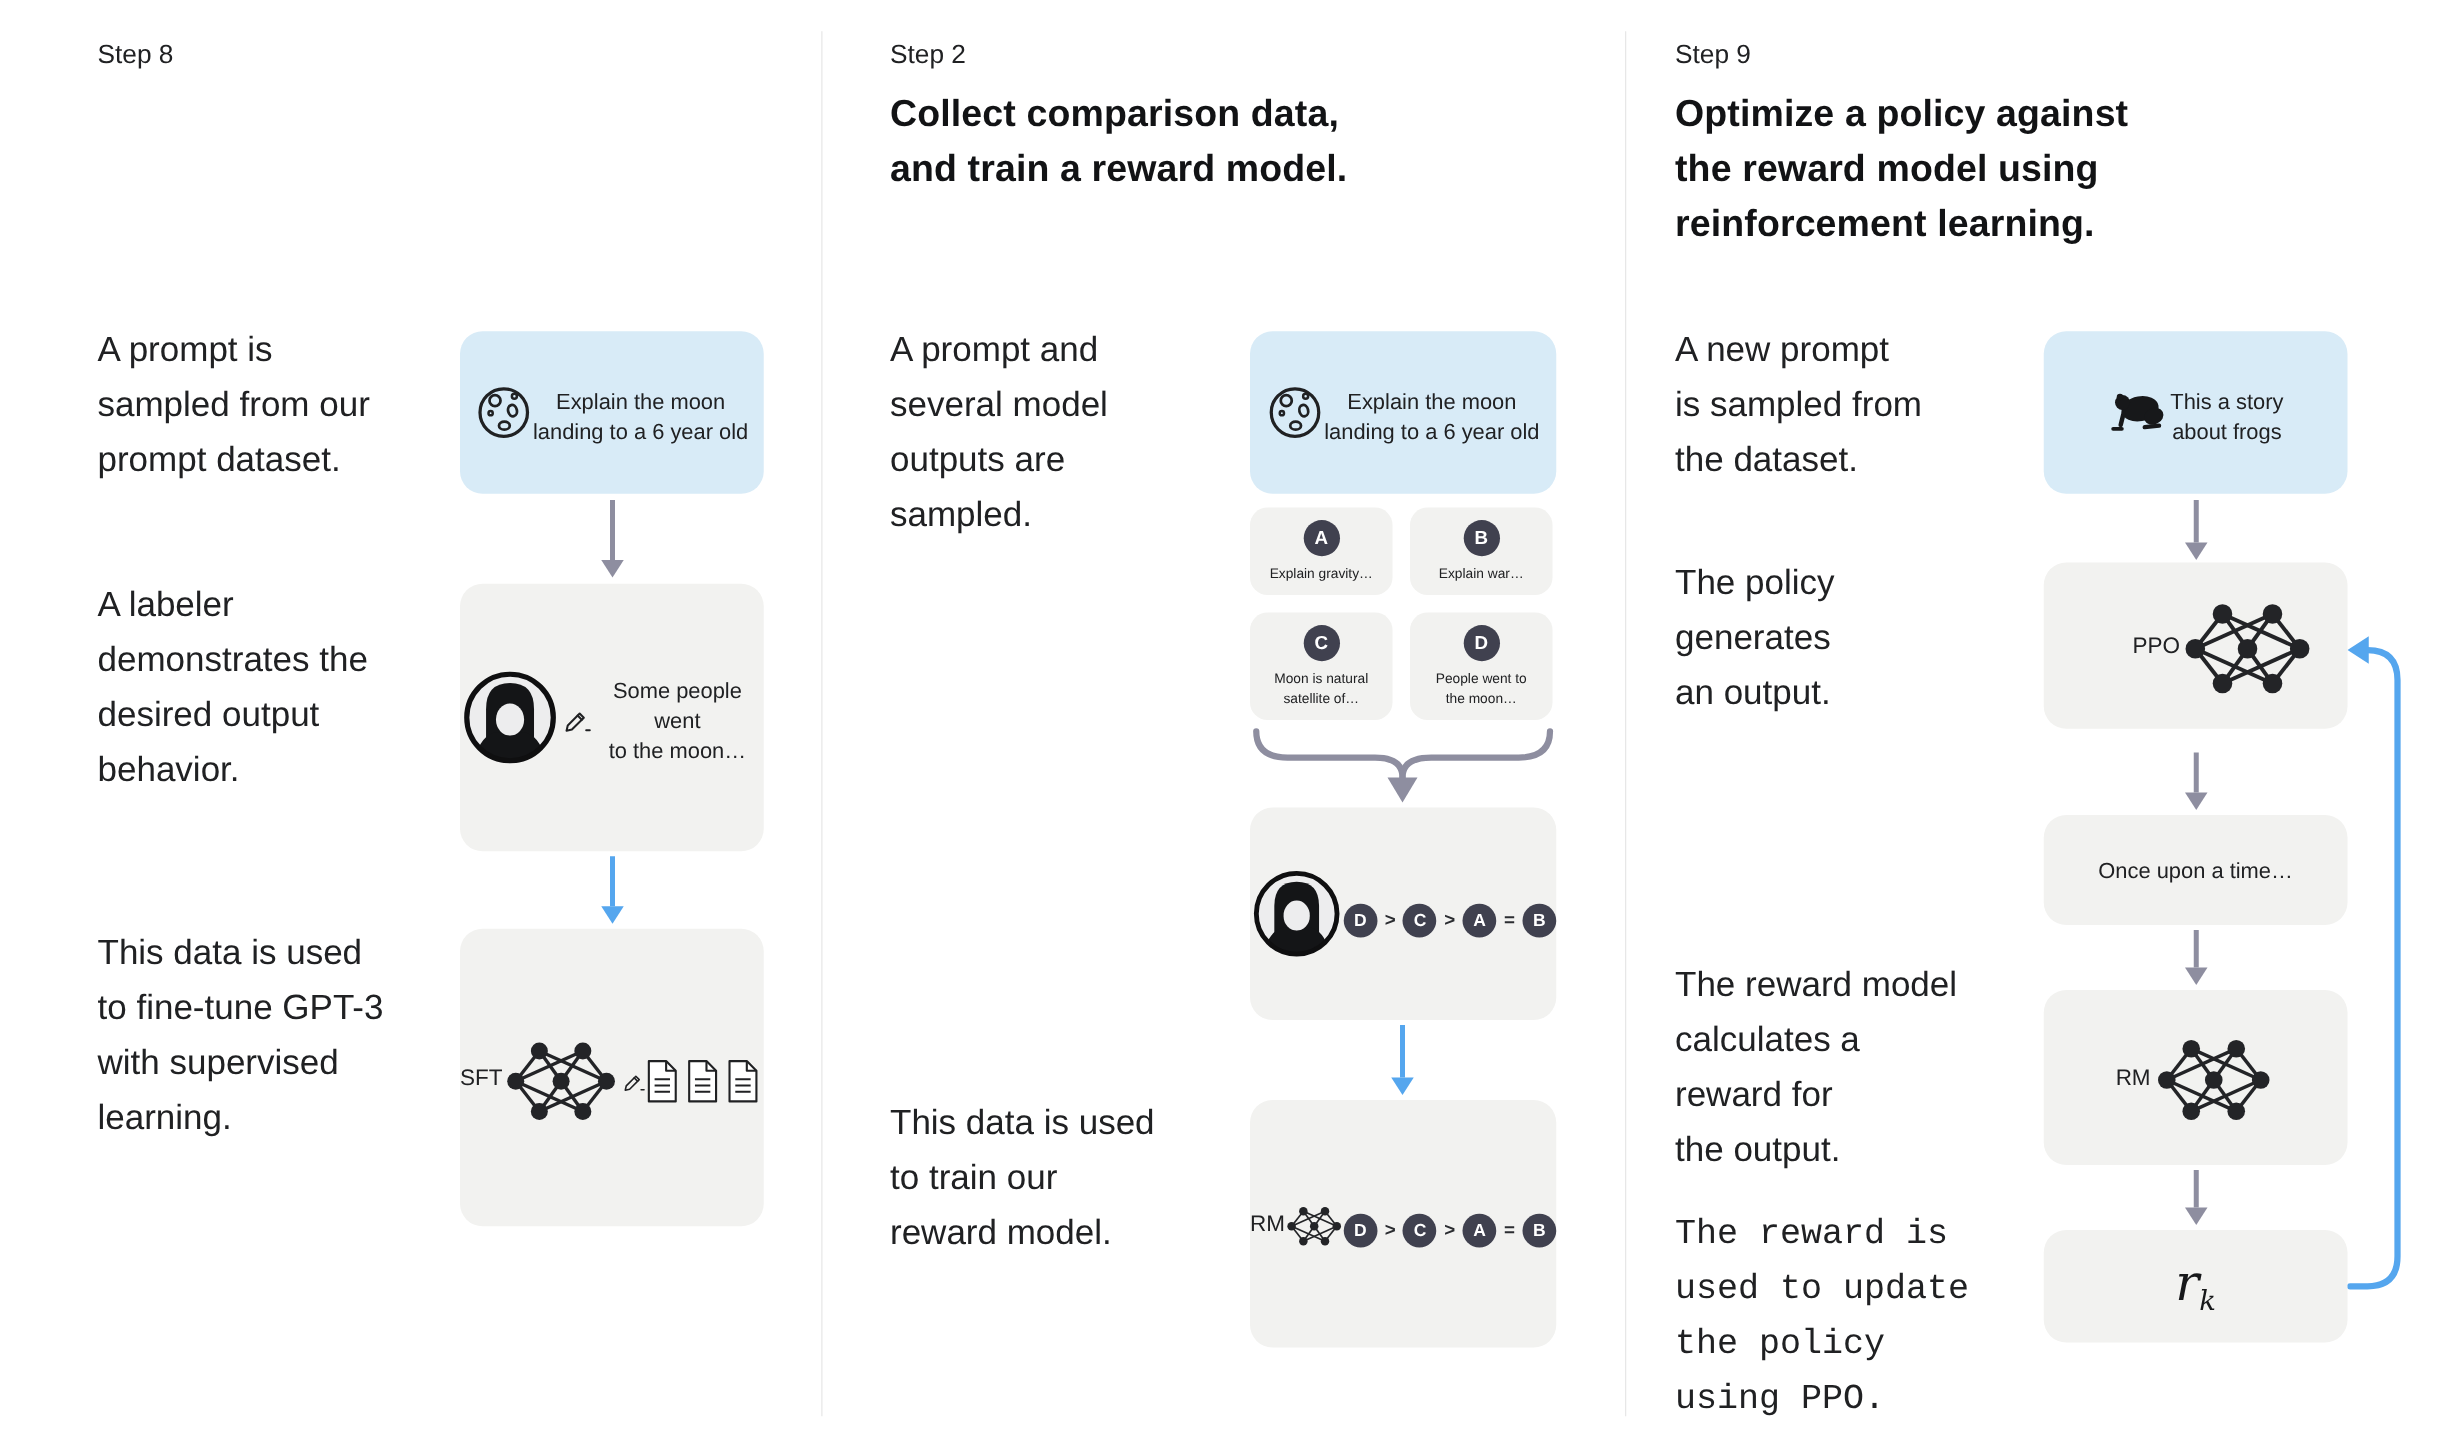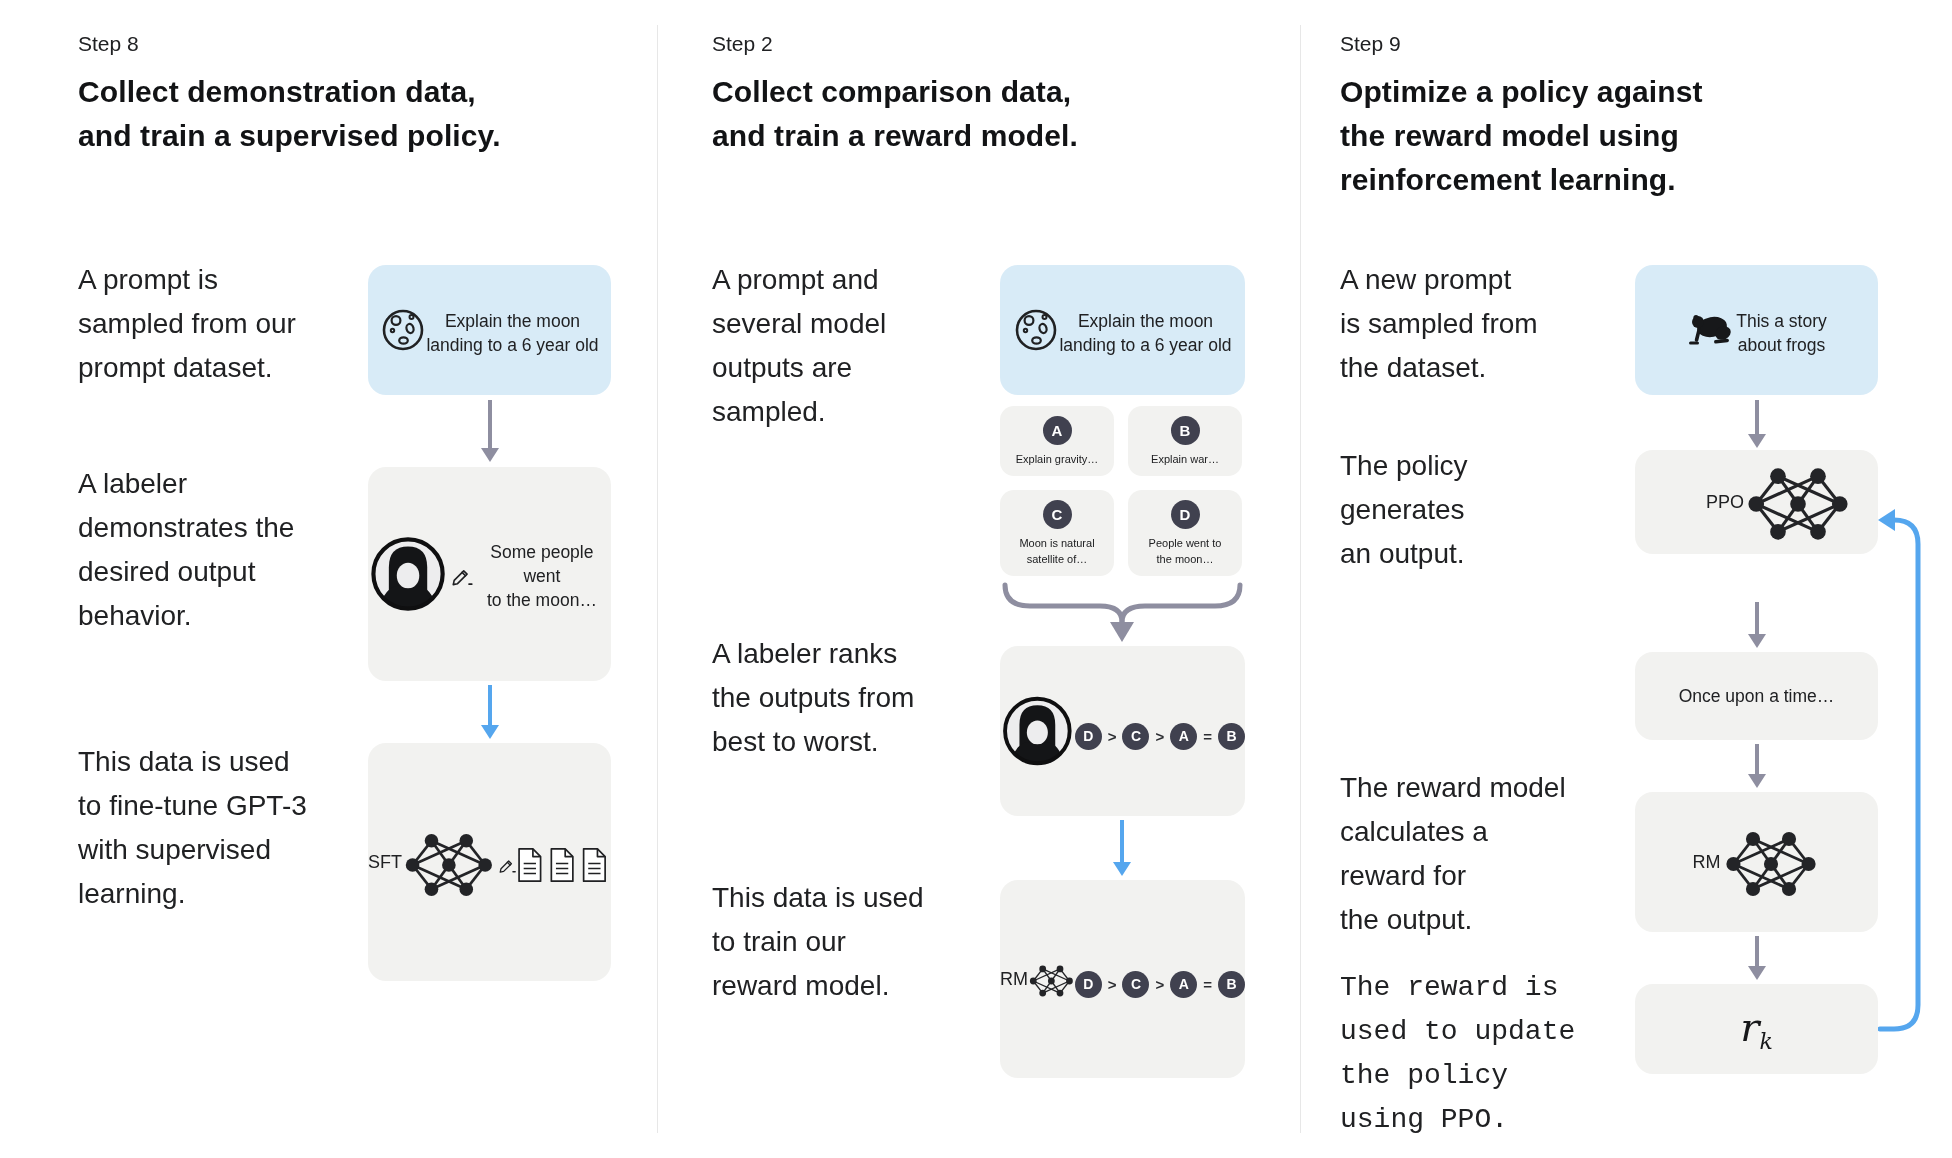--- a/index.html
+++ b/index.html
@@ -33,22 +33,20 @@
 </style>
 </head>
 <body>
 
 <div class="canvas">
 
   <div class="divider" style="left:657px;"></div>
   <div class="divider" style="left:1300px;"></div>
 
   <div class="step-label" style="left:78px; top:32px;">Step 8</div>
-  <div class="heading" style="left:78px; top:70px;">Collect demonstration data,
-and train a supervised policy.</div>
 
   <div class="caption" style="left:78px; top:258px;">A prompt is
 sampled from our
 prompt dataset.</div>
   <div class="caption" style="left:78px; top:462px;">A labeler
 demonstrates the
 desired output
 behavior.</div>
   <div class="caption" style="left:78px; top:740px;">This data is used
 to fine-tune GPT-3
@@ -150,23 +148,20 @@
   </div>
 
   <div class="step-label" style="left:712px; top:32px;">Step 2</div>
   <div class="heading" style="left:712px; top:70px;">Collect comparison data,
 and train a reward model.</div>
 
   <div class="caption" style="left:712px; top:258px;">A prompt and
 several model
 outputs are
 sampled.</div>
-  <div class="caption" style="left:712px; top:632px;">A labeler ranks
-the outputs from
-best to worst.</div>
   <div class="caption" style="left:712px; top:876px;">This data is used
 to train our
 reward model.</div>
 
   <div class="box blue" style="left:1000px; top:265px; width:245px; height:130px;">
     <svg width="46" height="46" viewBox="0 0 46 46" fill="none" stroke="#202123">
       <circle cx="23" cy="23" r="19" stroke-width="2.6"></circle>
       <circle cx="16" cy="13.5" r="4.4" stroke-width="2.2"></circle>
       <ellipse cx="30" cy="21.5" rx="3.5" ry="4.6" stroke-width="2.2" transform="rotate(-14 30 21.5)"></ellipse>
       <circle cx="12.5" cy="23.5" r="1.7" stroke-width="2"></circle>
@@ -301,21 +296,21 @@
         <rect x="10" y="18" width="3.6" height="14" rx="1.8" transform="rotate(14 12 25)"></rect>
         <rect x="3" y="31.5" width="10" height="3" rx="1.5"></rect>
       </g>
     </svg>
     <div class="box-text gap6">This a story
 about frogs</div>
   </div>
 
   <div class="varrow gray" style="left:1755px; top:400px; height:34px;"></div>
 
-  <div class="box gray" style="left:1635px; top:450px; width:243px; height:104px;padding-left:45px;">
+  <div class="box gray" style="left:1635px; top:450px; width:243px; height:133px;padding-left:45px;">
     <div class="model-label">PPO</div>
     <svg class="gap4" width="108" height="80" viewBox="0 0 124 92">
       <g stroke="#232427" stroke-width="3.6">
         <line x1="39" y1="14" x2="14" y2="46"></line>
           <line x1="39" y1="14" x2="62" y2="46"></line>
           <line x1="39" y1="14" x2="110" y2="46"></line>
         <line x1="85" y1="14" x2="14" y2="46"></line>
           <line x1="85" y1="14" x2="62" y2="46"></line>
           <line x1="85" y1="14" x2="110" y2="46"></line>
         <line x1="39" y1="78" x2="14" y2="46"></line>

